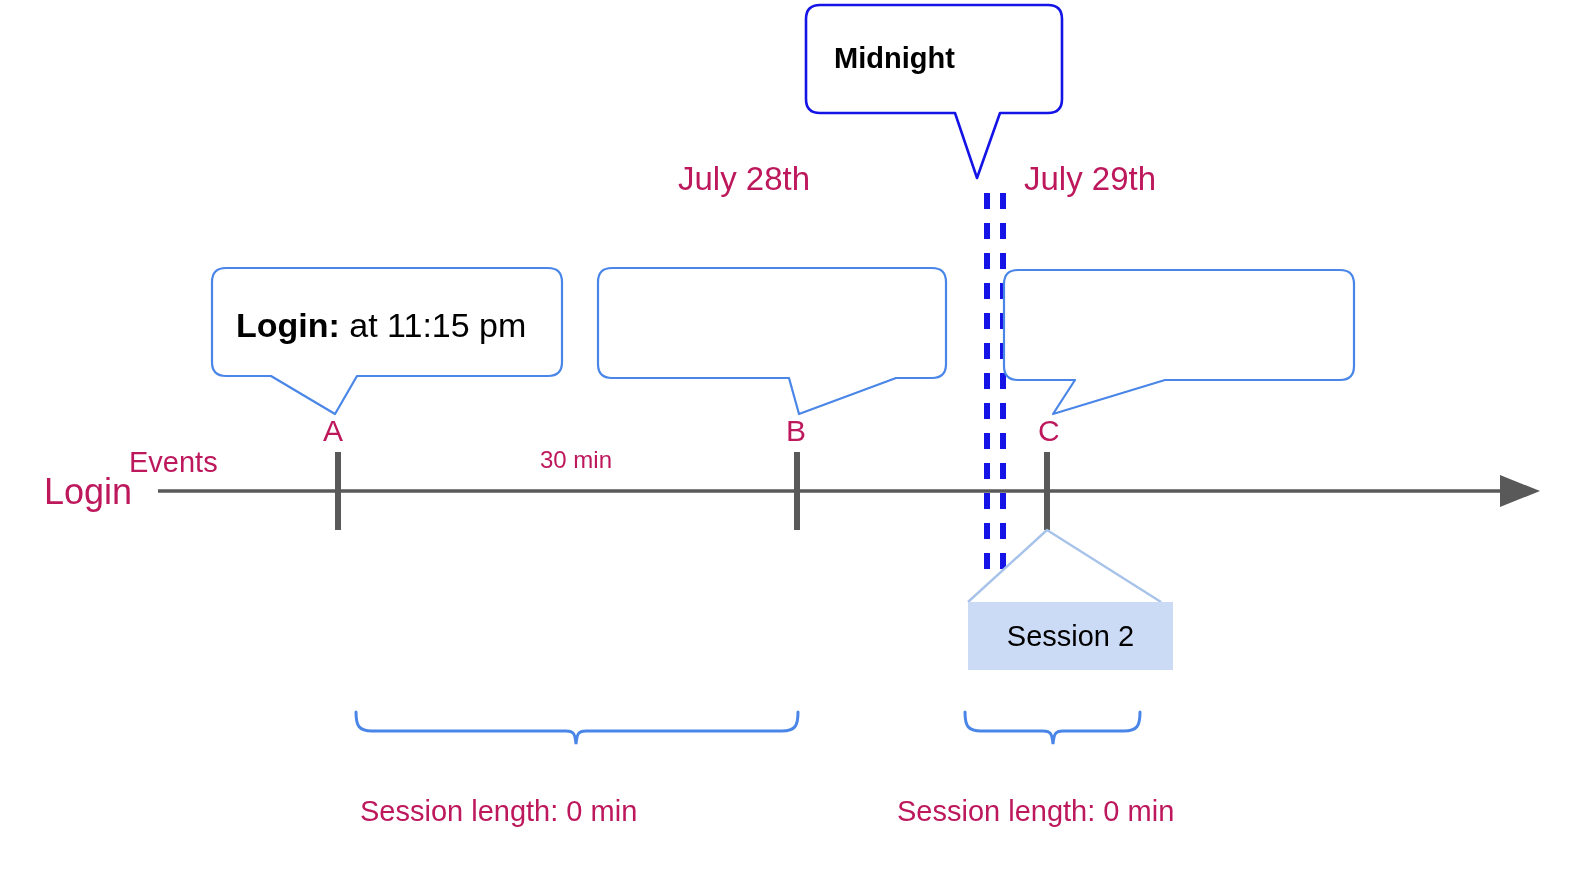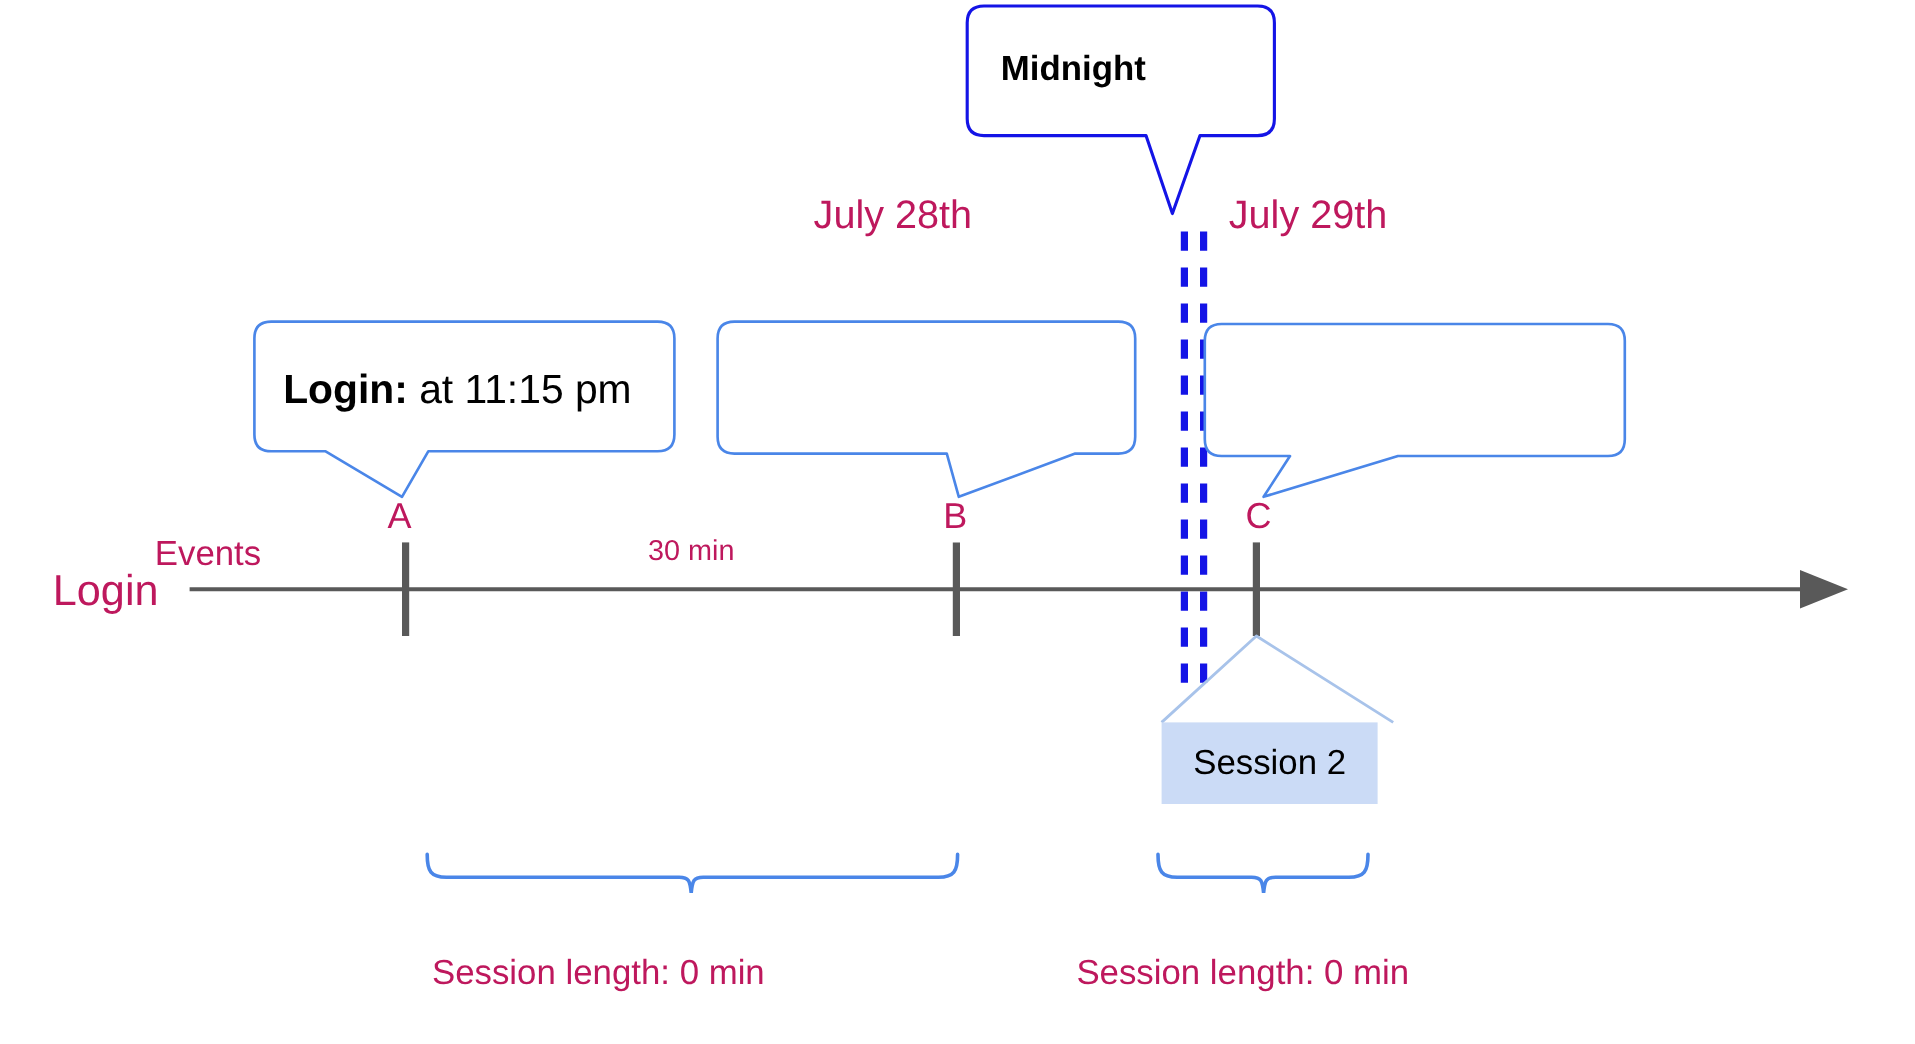--- a/index.html
+++ b/index.html
@@ -89,21 +89,21 @@
   }
   #session-bar-1 {
     left: 361px;
     top: 600px;
     width: 434px;
     height: 70px;
   }
   #session-bar-2 {
     left: 968px;
     top: 602px;
-    width: 180px;
+    width: 205px;
     height: 68px;
   }
   .session-length {
     font-size: 29px;
   }
   .sl-1 { left: 360px; top: 797px; }
   .sl-2 { left: 897px; top: 797px; }
 </style>
 </head>
 <body>

